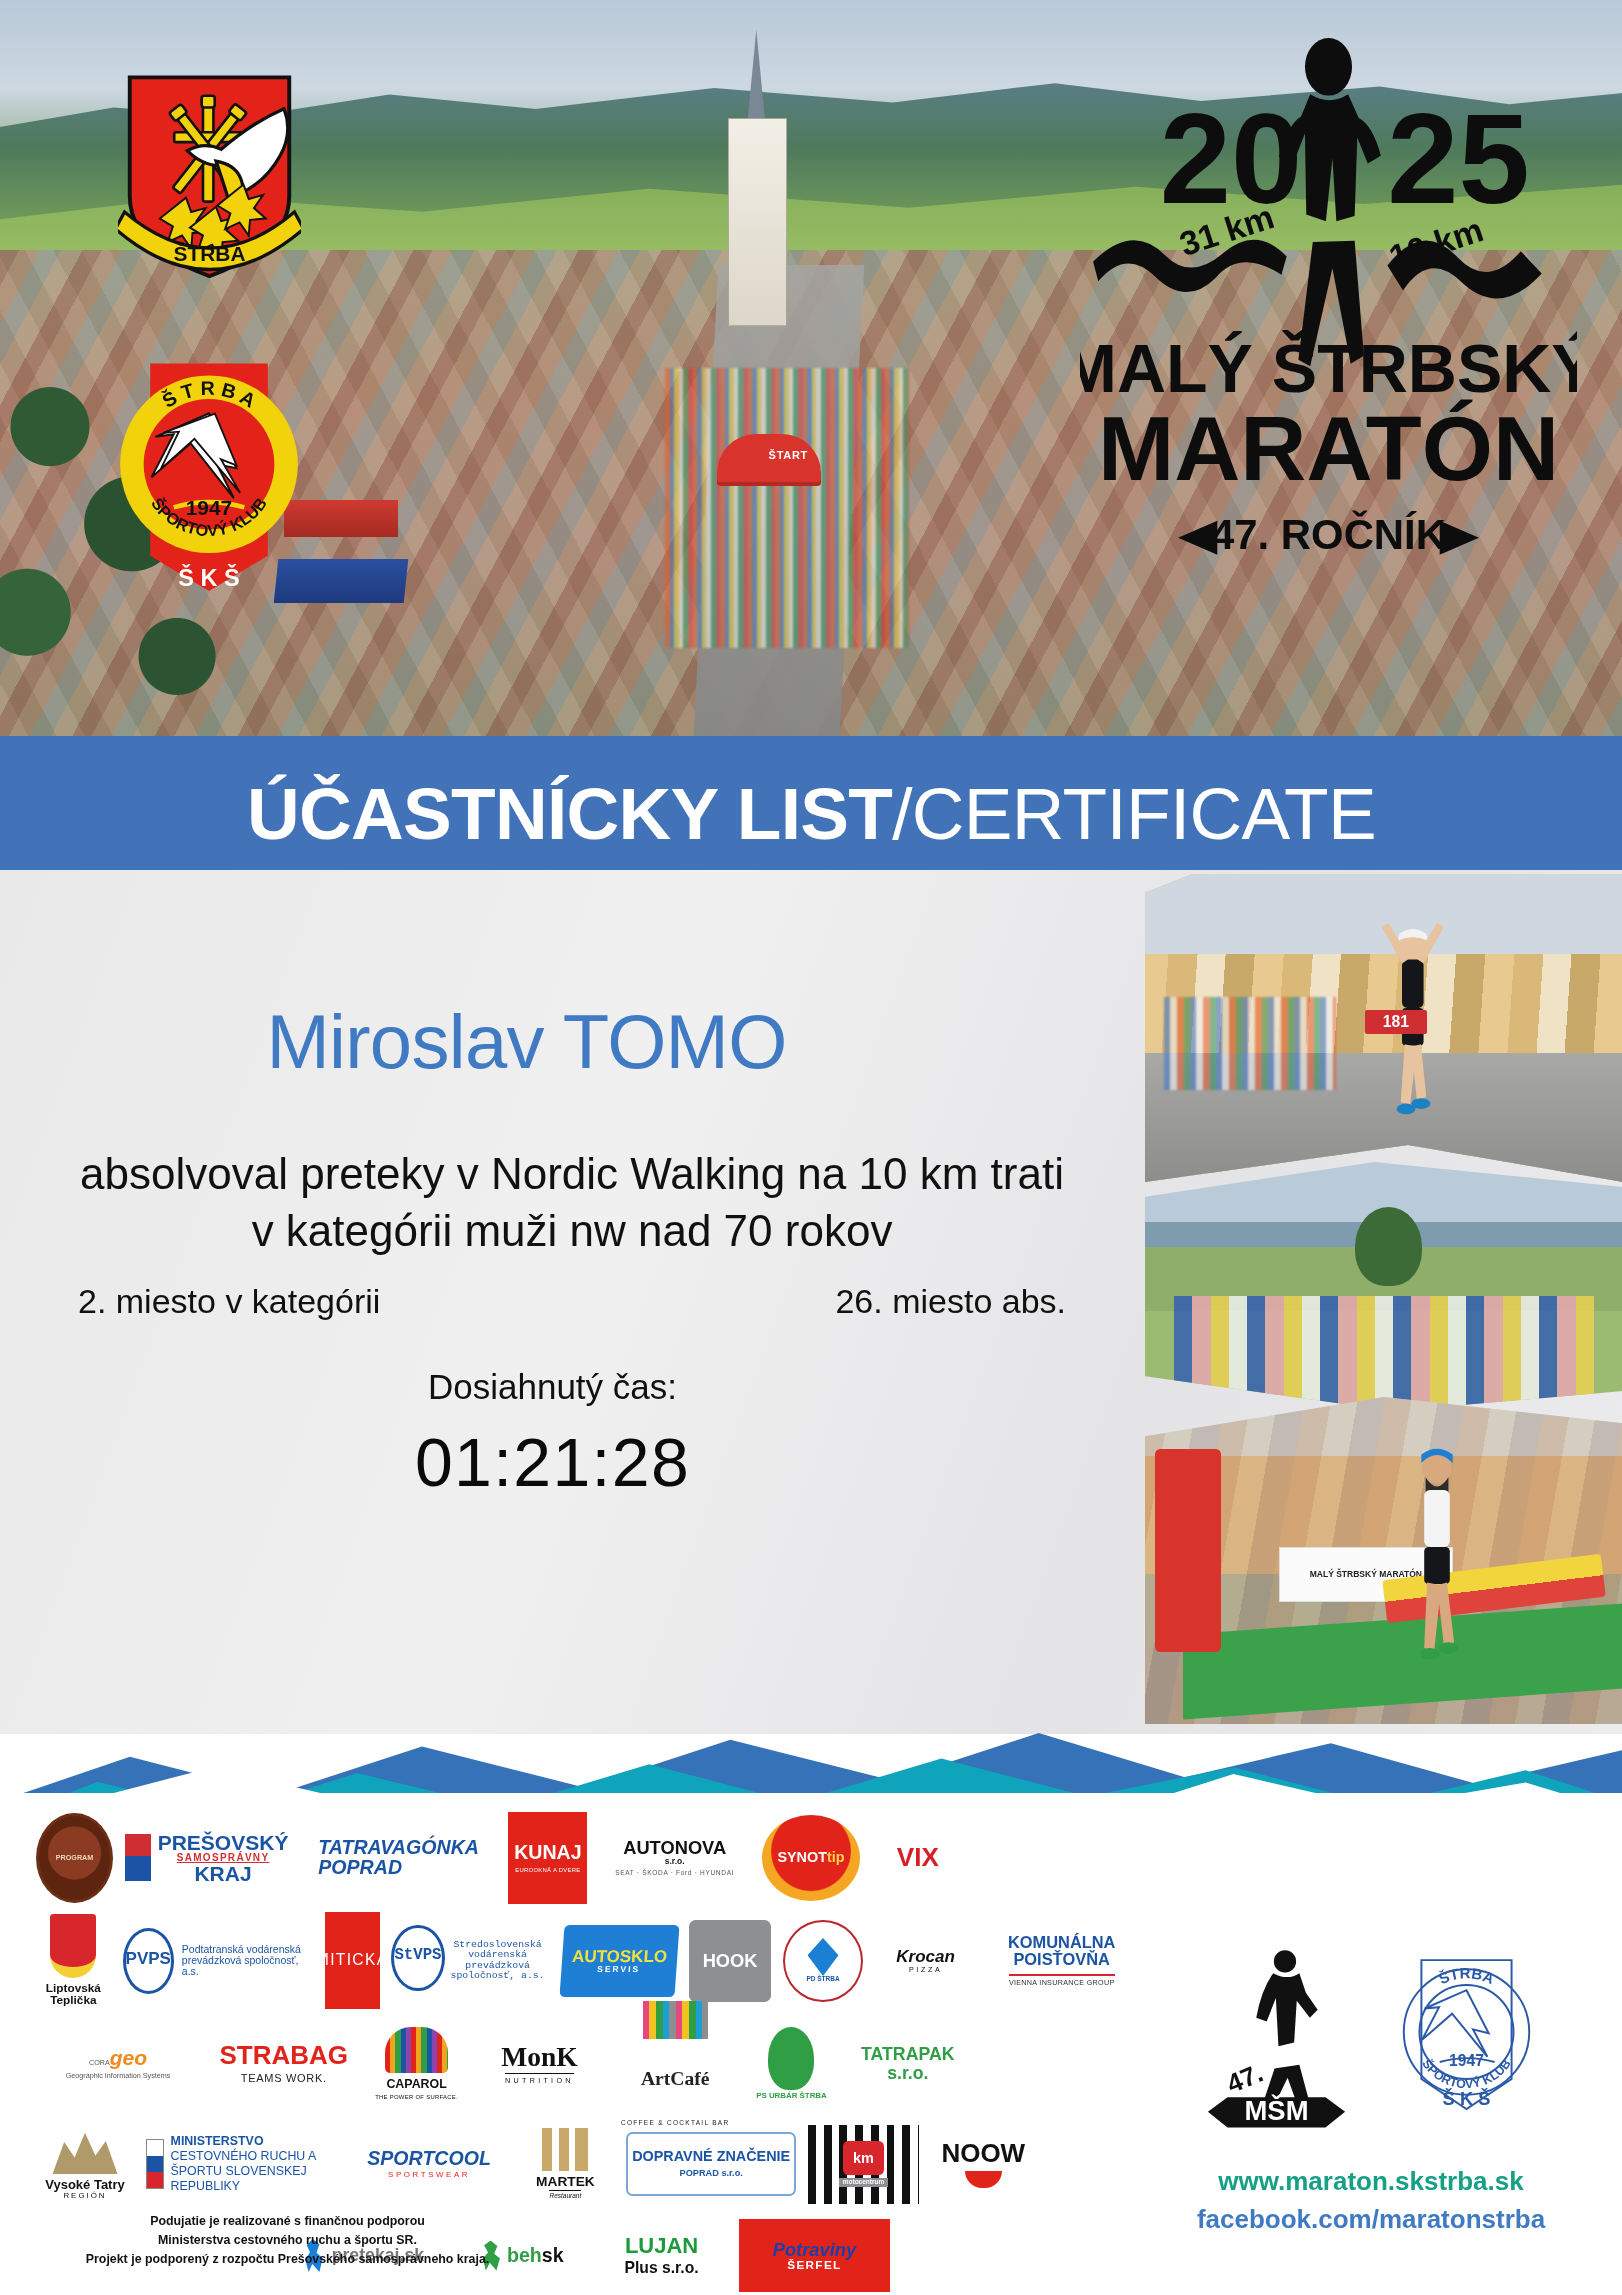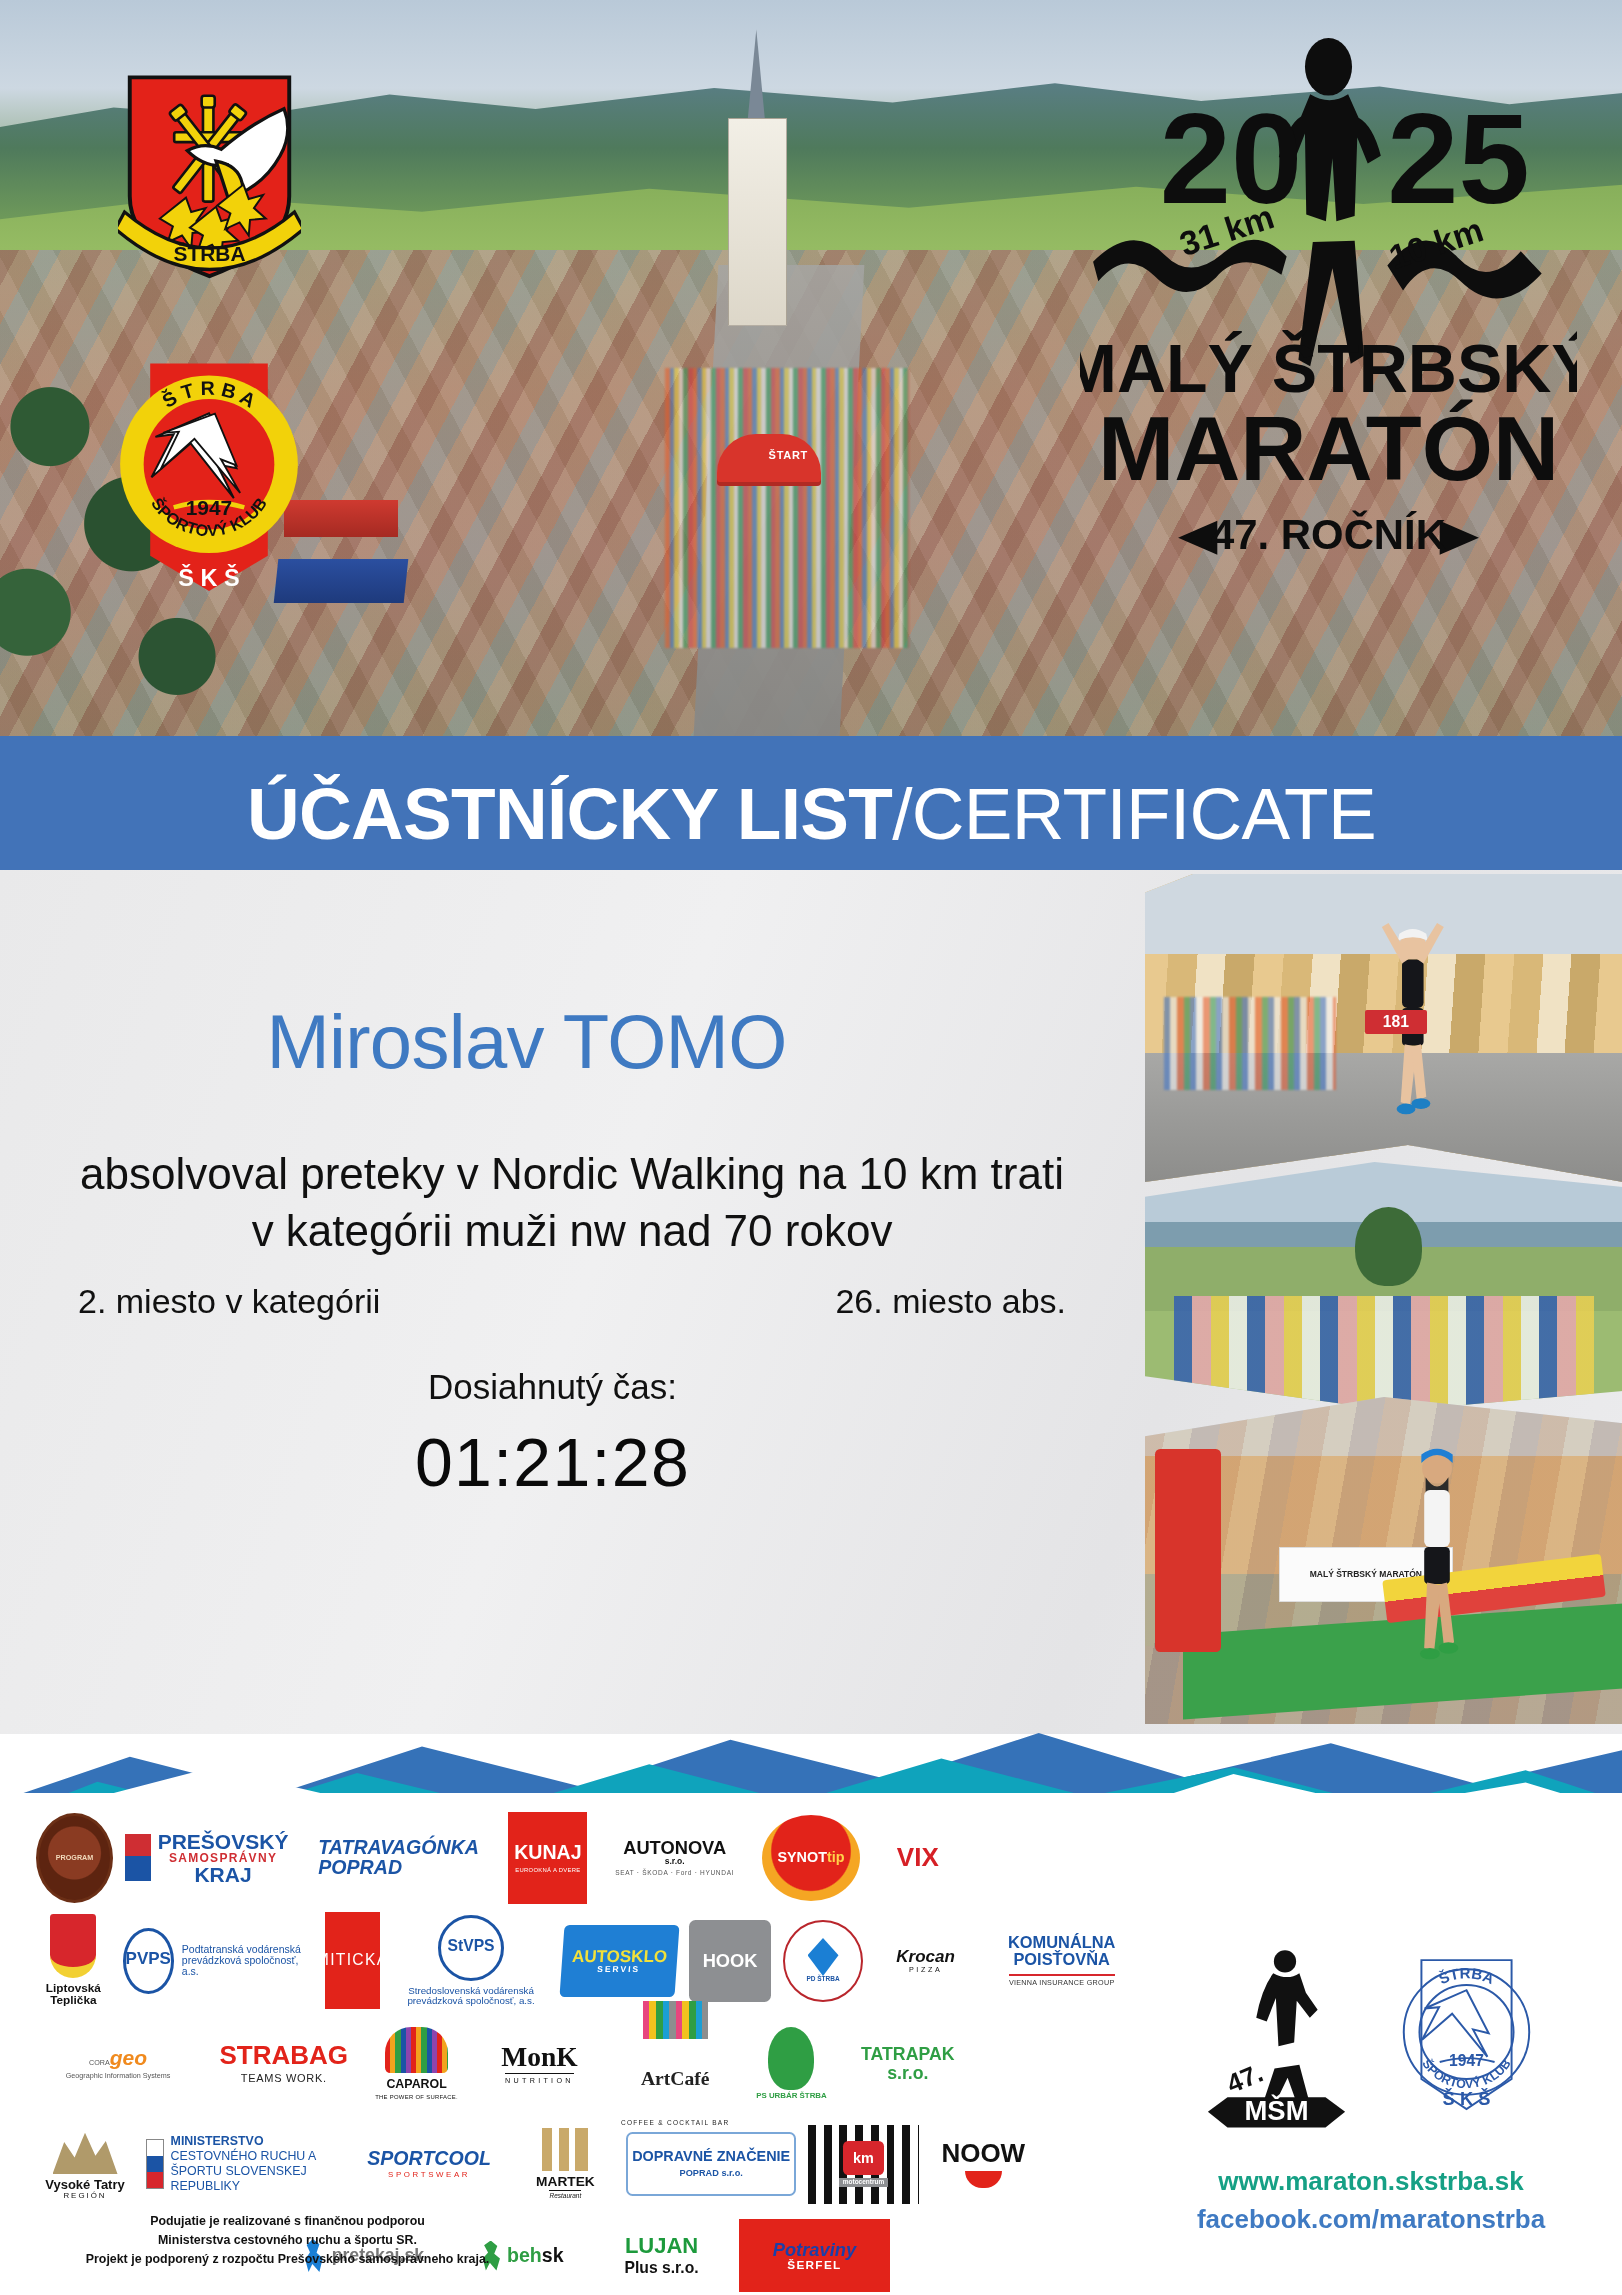--- a/index.html
+++ b/index.html
@@ -208,41 +208,41 @@
   .srow.r4{height:98px;}
   .logo{
     display:flex;align-items:center;justify-content:center;
     text-align:center;box-sizing:border-box;
     font-size:9.8px;line-height:1.05;
   }
 
   .lg-program{width:77px;height:90px;border-radius:50%;background:radial-gradient(circle at 50% 44%,#8a3b22 0 44%,#5d2410 46% 100%);
     color:#f1d9bb;font-size:7.2px;font-weight:bold;border:3.3px solid #6b2f16;}
   .lg-psk{width:164px;color:#1b54a5;font-weight:bold;font-size:21px;line-height:1.0;}
-  .lg-psk small{display:block;color:#cf2e33;font-size:12px;letter-spacing:1.3px;font-weight:bold;}
+  .lg-psk small{display:block;color:#cf2e33;font-size:10px;letter-spacing:1.3px;font-weight:bold;text-decoration:underline;}
   .lg-psk .bar{display:inline-block;width:26px;height:47px;background:linear-gradient(180deg,#cf2e33 0 46%,#1b54a5 46% 100%);vertical-align:middle;margin-right:6.5px;}
   .lg-tatra{width:196px;color:#1b54a5;font-weight:bold;font-style:italic;font-size:19.6px;line-height:1.0;text-align:left;}
   .lg-kunaj{width:79px;height:92px;background:#e2231a;color:#fff;font-weight:bold;font-size:19.6px;flex-direction:column;}
   .lg-kunaj span{font-size:5.9px;font-weight:normal;letter-spacing:0.3px;margin-top:3.9px;}
   .lg-autonova{width:151px;color:#111;font-weight:bold;font-size:18.3px;flex-direction:column;}
   .lg-autonova .brands{font-size:6.5px;color:#555;font-weight:normal;letter-spacing:0.7px;margin-top:3.9px;}
   .lg-synot{width:98px;height:86px;border-radius:50%;background:radial-gradient(circle at 50% 42%,#e2231a 0 56%,#f5a623 58% 100%);
     color:#fff;font-weight:bold;font-size:14.4px;}
   .lg-synot i{color:#ffd24a;font-style:normal;}
   .lg-vix{width:92px;height:92px;color:#d62026;font-weight:bold;font-size:26px;
     background:#fff;clip-path:polygon(50% 0,72% 26%,100% 50%,72% 74%,50% 100%,28% 74%,0 50%,28% 26%);border:0;}
 
   .lg-liptov{width:77px;flex-direction:column;color:#111;font-weight:bold;font-size:11.8px;}
   .lg-liptov .shield{width:46px;height:64px;background:#d7262c;border-radius:3.9px 3.9px 26px 26px;margin-bottom:3.9px;
     border-bottom:11.8px solid #f2d033;box-sizing:border-box;}
   .lg-pvps{width:196px;color:#1b54a5;font-size:10.5px;text-align:left;}
   .lg-pvps b{display:inline-block;width:60px;height:60px;border-radius:50%;border:3.3px solid #1b54a5;
     line-height:55px;text-align:center;font-size:17px;margin-right:7.9px;vertical-align:middle;}
   .lg-miticka{width:55px;height:97px;background:#e2231a;color:#fff;font-size:15.7px;flex-direction:column;letter-spacing:1.3px;}
-  .lg-stvps{width:164px;color:#1b54a5;font-size:9.8px;flex-direction:column;}
+  .lg-stvps{width:164px;color:#1b54a5;font-size:9.8px;font-family:Liberation Mono, monospace;}
   .lg-stvps b{width:60px;height:60px;border-radius:50%;border:3.3px solid #1b54a5;line-height:55px;text-align:center;font-size:15.7px;margin-bottom:5.2px;}
   .lg-autosklo{width:118px;height:72px;background:#1f7fd4;color:#f2e13a;font-weight:bold;font-size:17px;
     flex-direction:column;border-radius:5.2px;transform:skewX(-4deg);}
   .lg-autosklo span{font-size:8.5px;color:#fff;letter-spacing:2px;}
   .lg-hook{width:85px;height:82px;background:#8d8f92;color:#fff;font-weight:bold;font-size:18.3px;border-radius:6.5px;}
   .lg-pdstrba{width:82px;height:82px;border-radius:50%;border:2.6px solid #b9262c;color:#1b54a5;font-size:6.5px;font-weight:bold;
     background:radial-gradient(circle,#fff 0 58%,#fff 58% 100%);}
   .lg-pdstrba i{display:block;width:31px;height:38px;background:#1b7fd4;clip-path:polygon(50% 0,100% 45%,50% 100%,0 45%);margin:0 auto;}
   .lg-krocan{width:105px;color:#111;font-size:9.8px;flex-direction:column;}
   .lg-krocan b{font-size:17px;font-style:italic;}

